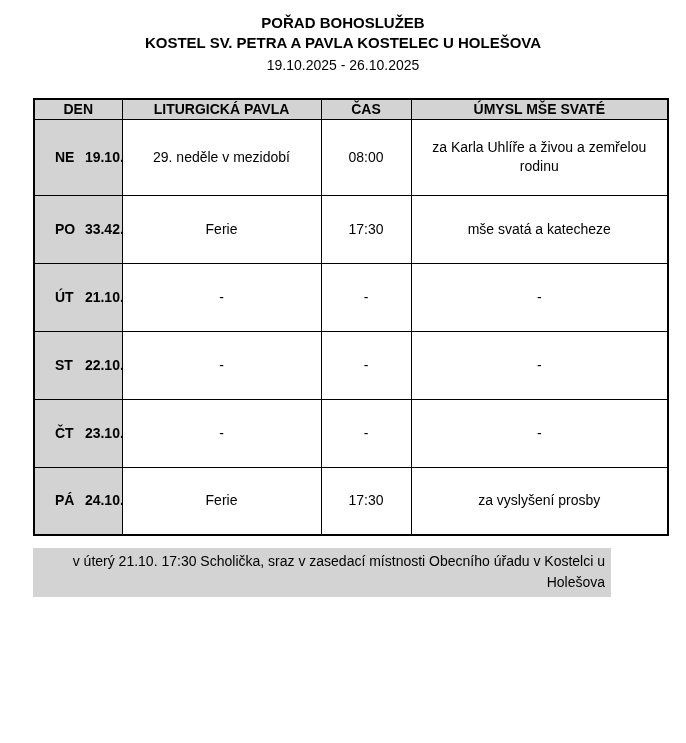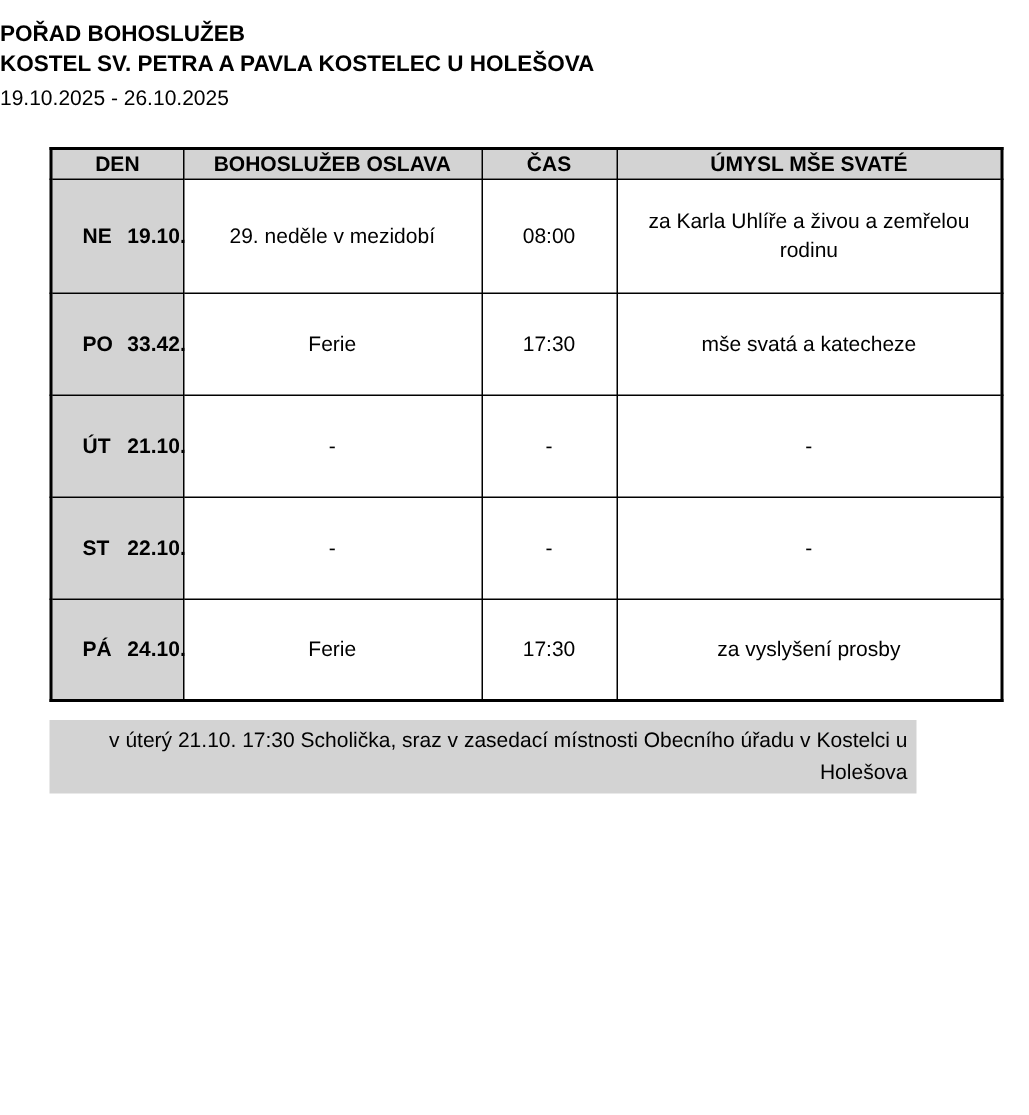--- a/index.html
+++ b/index.html
@@ -15,20 +15,21 @@
     background: #ffffff;
     color: #000000;
     font-family: "Liberation Sans", sans-serif;
   }
   body {
     width: 686px;
     min-height: 743px;
   }
   .doc-header {
     padding-top: 13px;
+    text-align: center;
     line-height: 20px;
   }
   .doc-title, .doc-subtitle {
     font-size: 15px;
     font-weight: bold;
   }
   .doc-daterange {
     font-size: 14px;
     margin-top: 2px;
   }
@@ -99,21 +100,21 @@
   <table class="schedule">
     <colgroup>
       <col class="c-den">
         <col class="c-osl">
         <col class="c-cas">
         <col class="c-umy">
     </colgroup>
     <thead>
       <tr>
         <th>DEN</th>
-        <th>BOHOSLUŽEB OSLAVA</th>
+        <th>LITURGICKÁ PAVLA</th>
         <th>ČAS</th>
         <th>ÚMYSL MŠE SVATÉ</th>
       </tr>
     </thead>
     <tbody>
       <tr class="row-first">
         <td class="day-cell">
           <span class="day-abbr">NE</span>
           <span class="day-date">19.10.</span>
         </td>
@@ -143,20 +144,29 @@
         <td class="day-cell">
           <span class="day-abbr">ST</span>
           <span class="day-date">22.10.</span>
         </td>
         <td>-</td>
         <td>-</td>
         <td>-</td>
       </tr>
       <tr>
         <td class="day-cell">
+          <span class="day-abbr">ČT</span>
+          <span class="day-date">23.10.</span>
+        </td>
+        <td>-</td>
+        <td>-</td>
+        <td>-</td>
+      </tr>
+      <tr>
+        <td class="day-cell">
           <span class="day-abbr">PÁ</span>
           <span class="day-date">24.10.</span>
         </td>
         <td>Ferie</td>
         <td>17:30</td>
         <td>za vyslyšení prosby</td>
       </tr>
     </tbody>
   </table>
 

